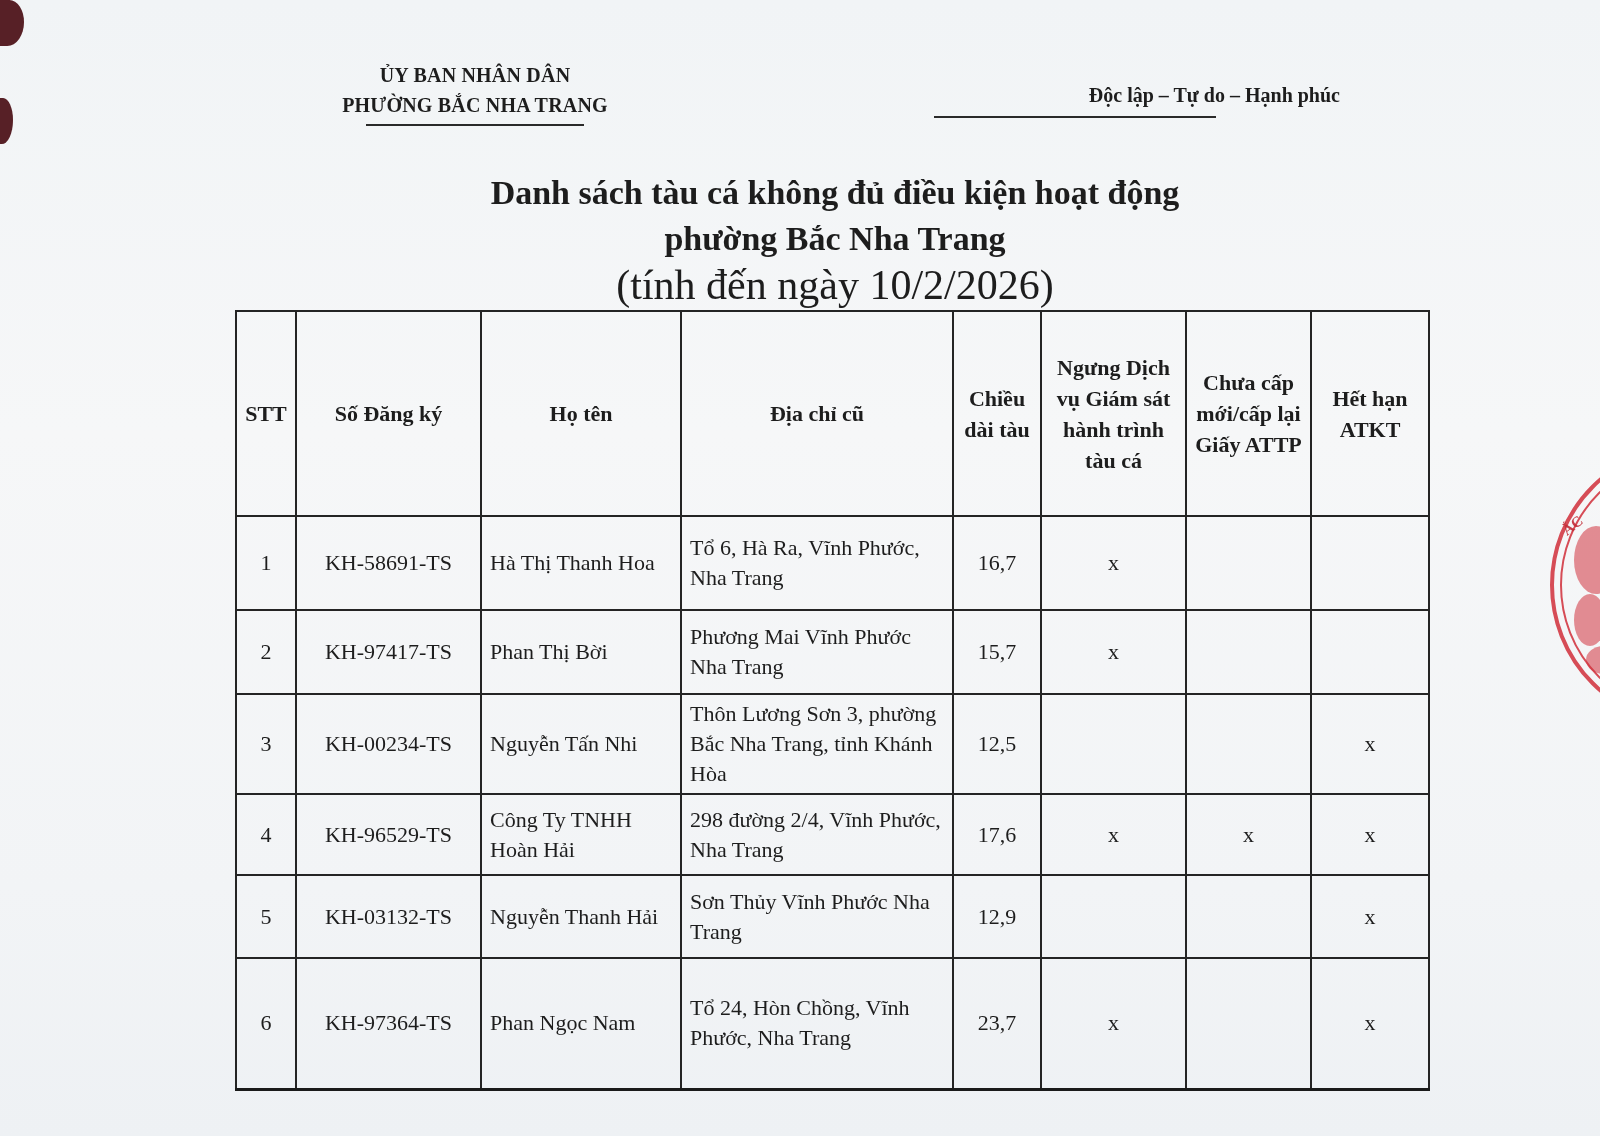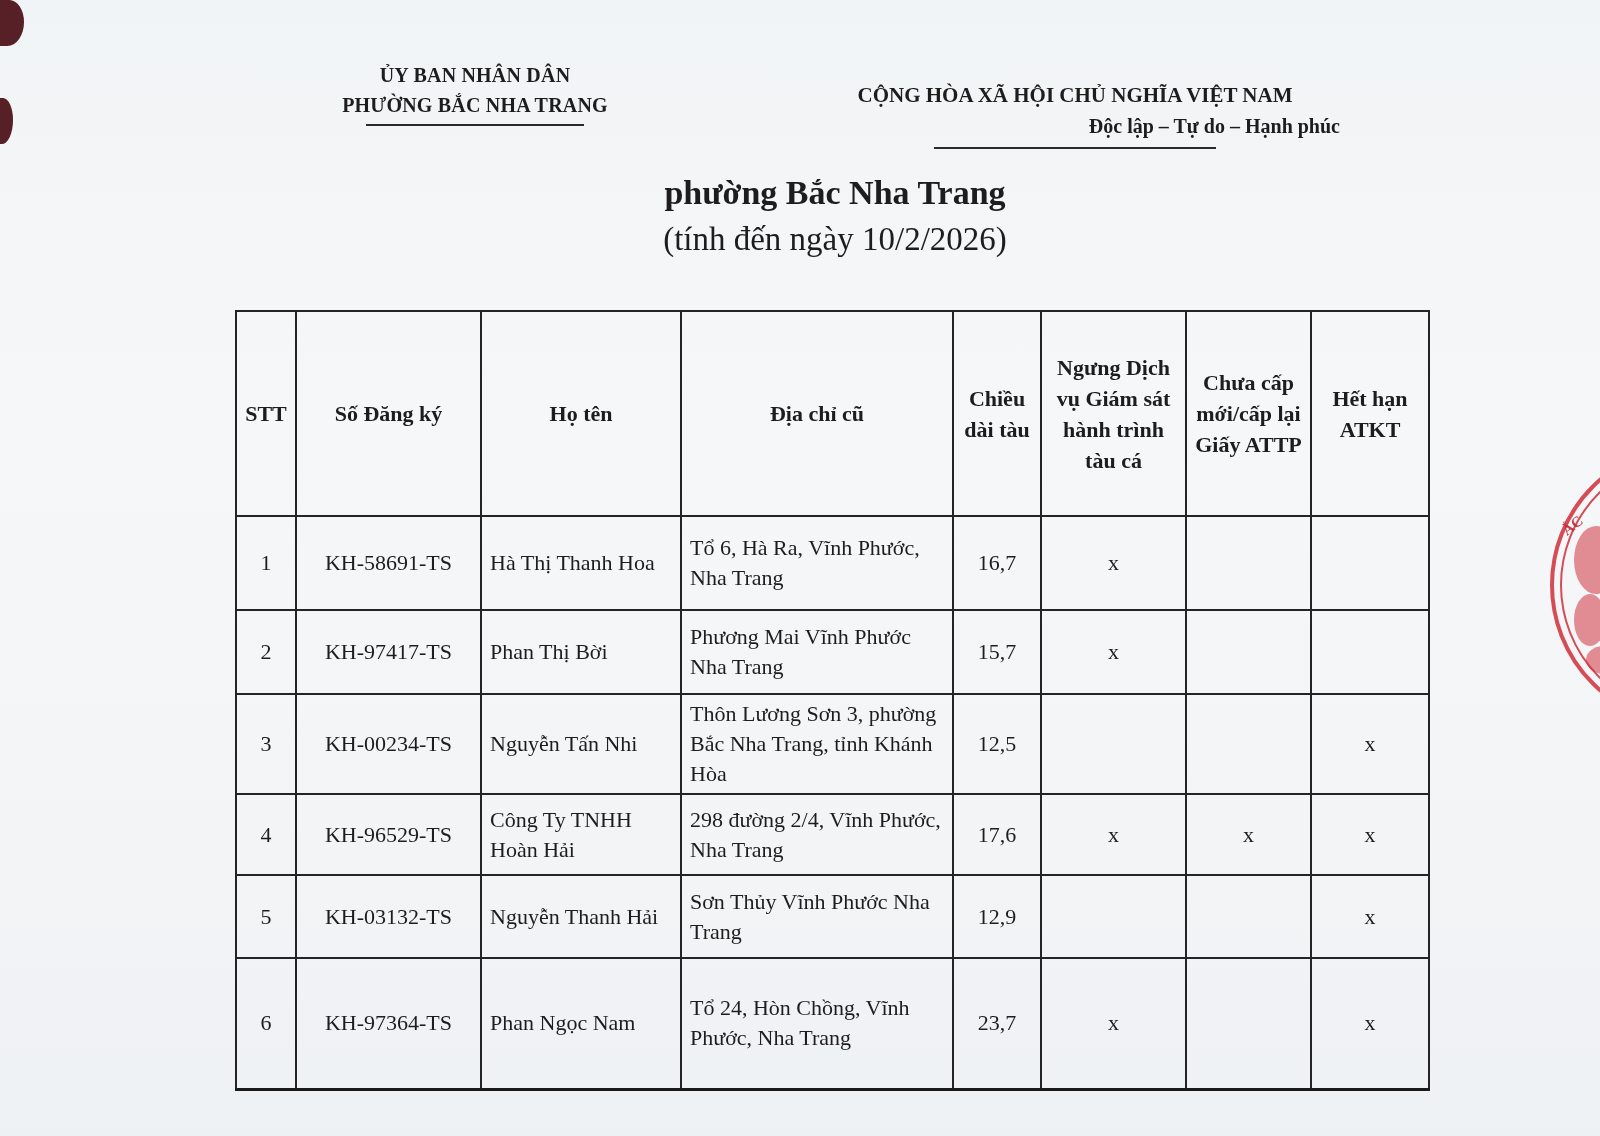--- a/index.html
+++ b/index.html
@@ -17,21 +17,21 @@
   .hdr-left { position:absolute; left:330px; top:60px; width:290px; text-align:center;
     font-weight:bold; font-size:20px; line-height:30px; letter-spacing:.2px; }
   .hdr-left .rule { width:218px; height:0; border-bottom:2px solid #2a2a2a; margin:4px auto 0; }
   .hdr-right { position:absolute; left:810px; top:80px; width:530px; text-align:center;
     font-weight:bold; font-size:21px; line-height:31px; }
   .hdr-right .motto { font-size:20px;text-align:right; }
   .hdr-right .rule { width:282px; height:0; border-bottom:2px solid #2a2a2a; margin:5px auto 0; }
 
   .title { position:absolute; left:70px; top:170px; width:1530px; text-align:center; }
   .title .t1, .title .t2 { font-size:34px; font-weight:bold; line-height:46px; }
-  .title .t3 { font-size:33px; font-weight:normal; line-height:46px; }
+  .title .t3 { font-size:42px; font-weight:normal; line-height:46px; }
 
   table.doc { position:absolute; left:235px; top:310px; width:1193px;
     border-collapse:collapse; table-layout:fixed; }
   table.doc td, table.doc th {
     border:2px solid #242424; font-size:22px; font-weight:normal;
     vertical-align:middle; padding:4px 8px; line-height:30px;
     overflow:hidden;
   }
   table.doc { border:2px solid #242424; }
   table.doc tr:last-child td { border-bottom:3px solid #1a1a1a; }
@@ -52,26 +52,26 @@
 <div class="scan-artifact art1" data-interactable="false"></div>
 <div class="scan-artifact art2" data-interactable="false"></div>
 
 <div class="hdr-left" data-interactable="false">
   <div data-interactable="false">ỦY BAN NHÂN DÂN</div>
   <div data-interactable="false">PHƯỜNG BẮC NHA TRANG</div>
   <div class="rule" data-interactable="false"></div>
 </div>
 
 <div class="hdr-right" data-interactable="false">
-  <div data-interactable="false">CỘNG HÒA XÃ HỘI CHỦ NGHĨA VIỆT NAM</div>
   <div class="motto" data-interactable="false">Độc lập – Tự do – Hạnh phúc</div>
   <div class="rule" data-interactable="false"></div>
 </div>
 
 <div class="title" data-interactable="false">
+  <div class="t1" data-interactable="false">Danh sách tàu cá không đủ điều kiện hoạt động</div>
   <div class="t2" data-interactable="false">phường Bắc Nha Trang</div>
   <div class="t3" data-interactable="false">(tính đến ngày 10/2/2026)</div>
 </div>
 
 <table class="doc" data-interactable="false">
   <colgroup>
     <col style="width:60px">
       <col style="width:185px">
       <col style="width:200px">
     <col style="width:272px">

